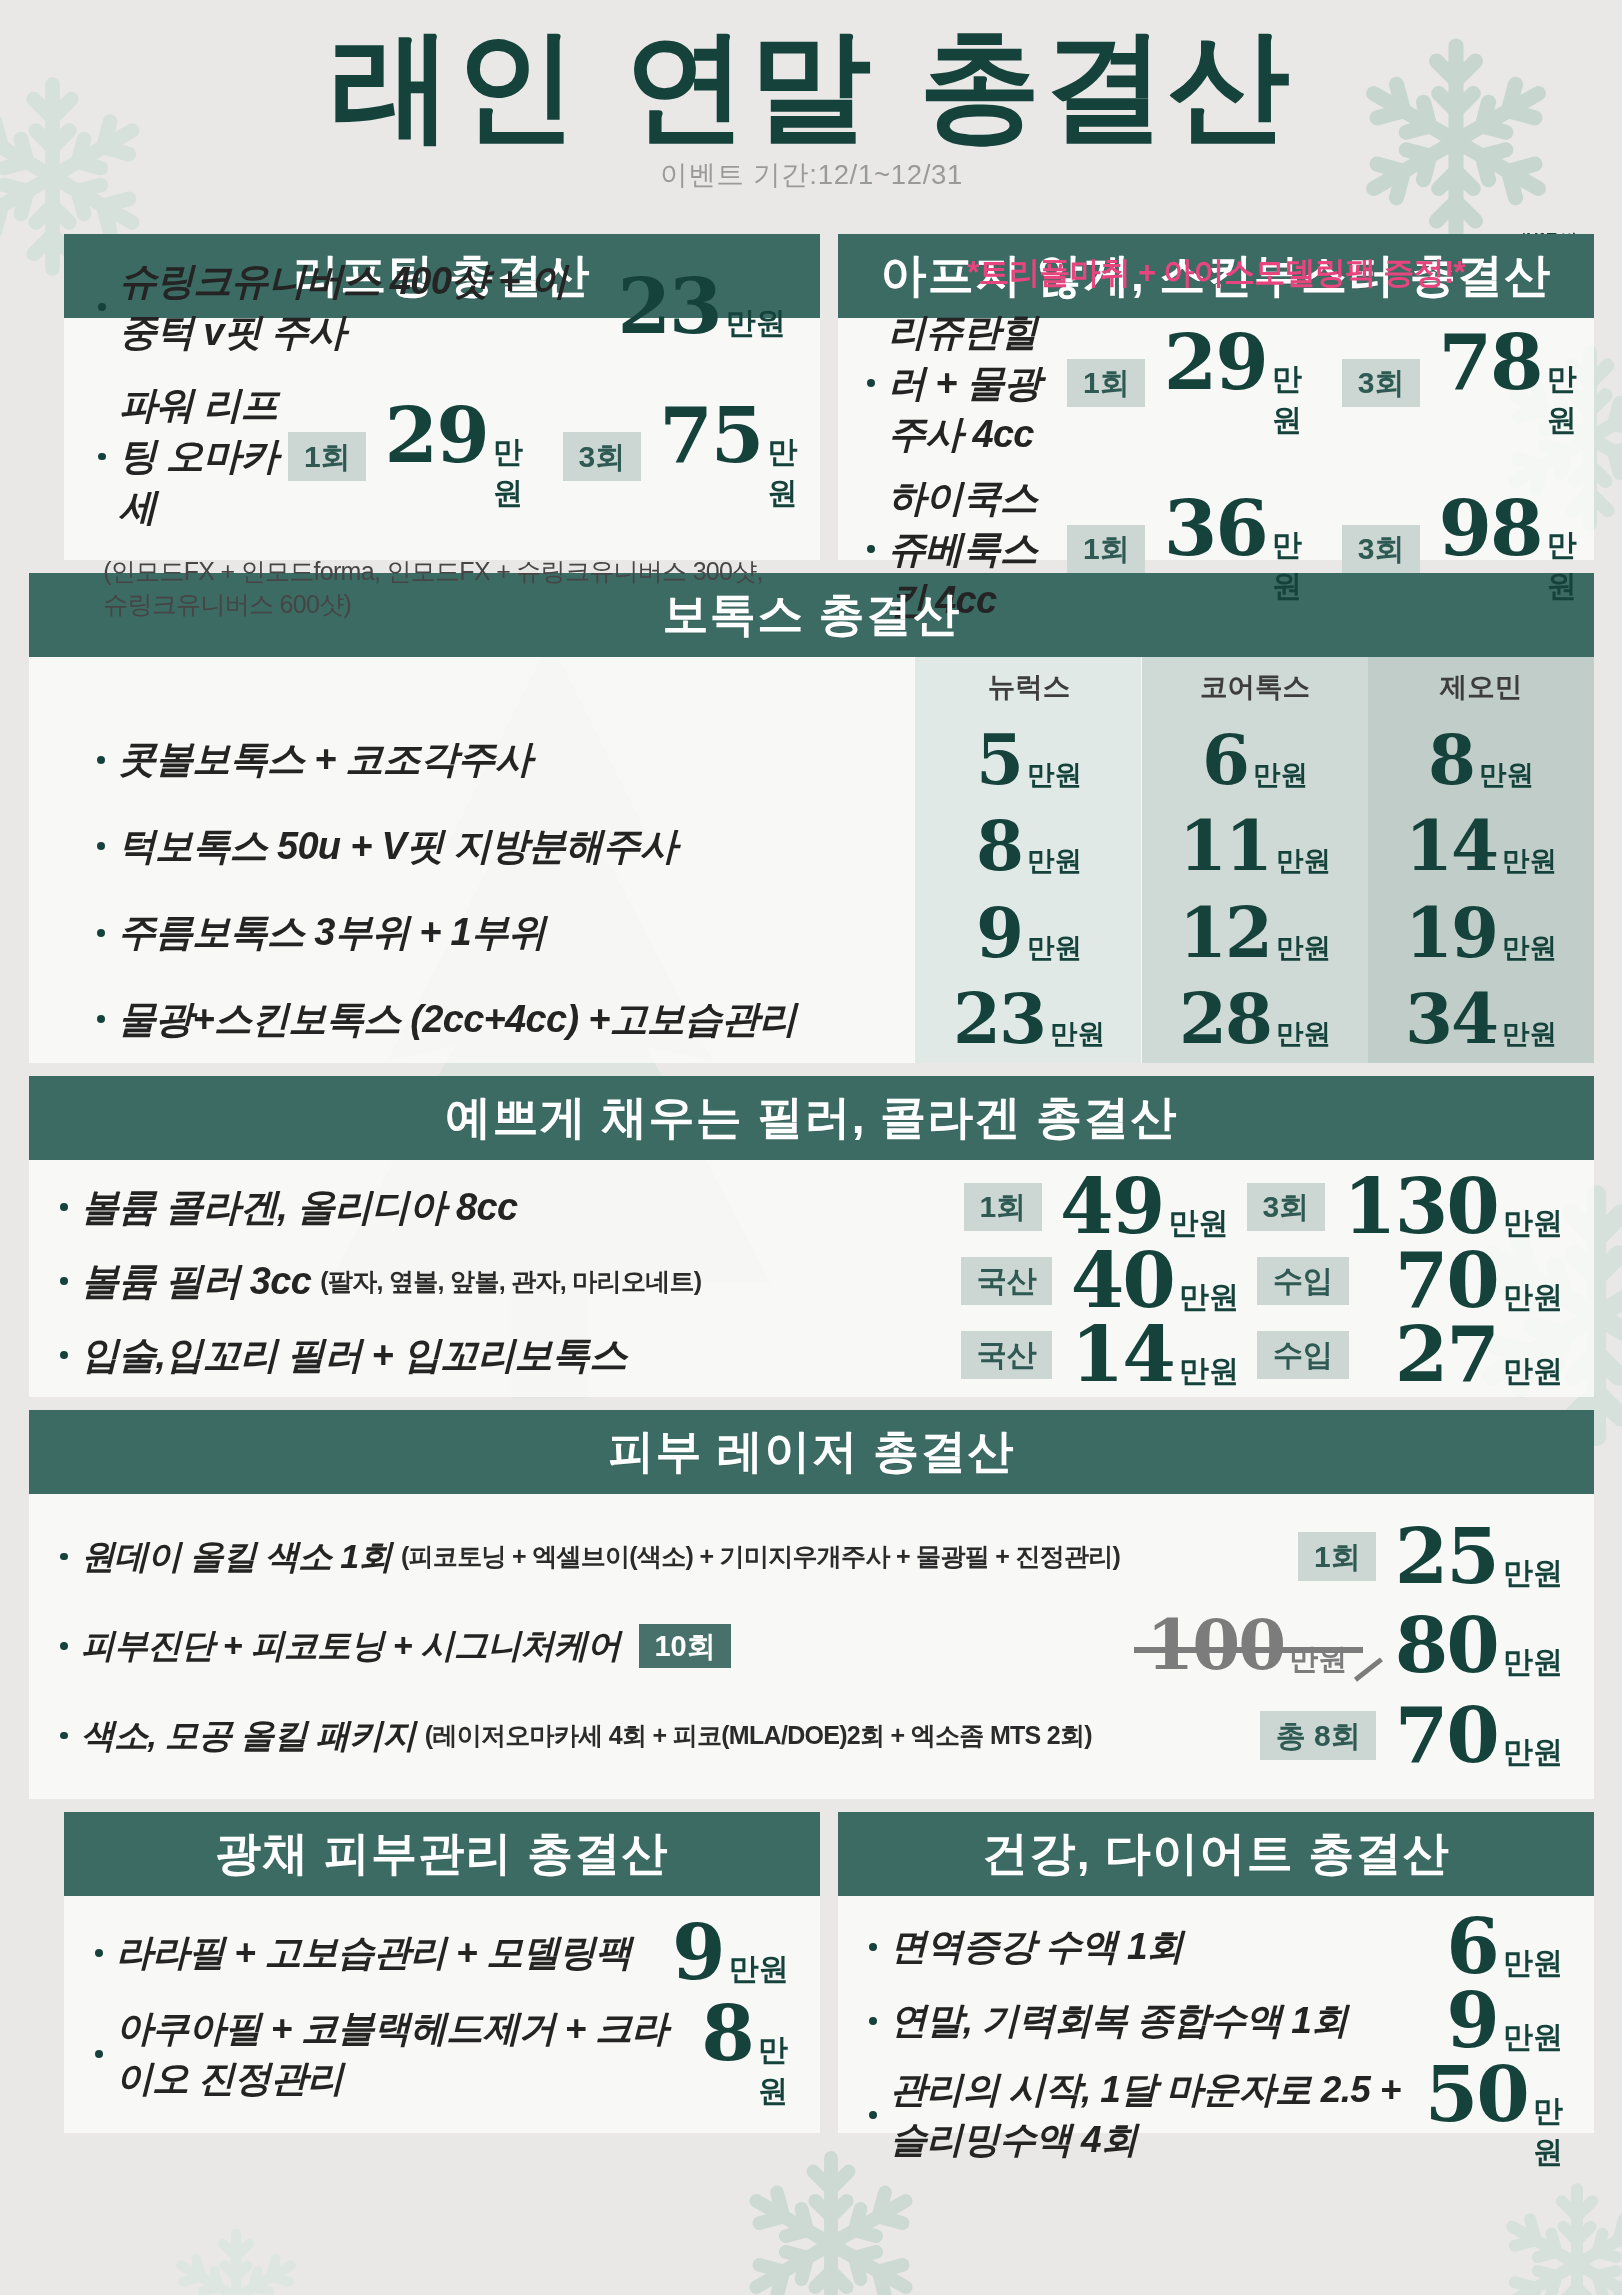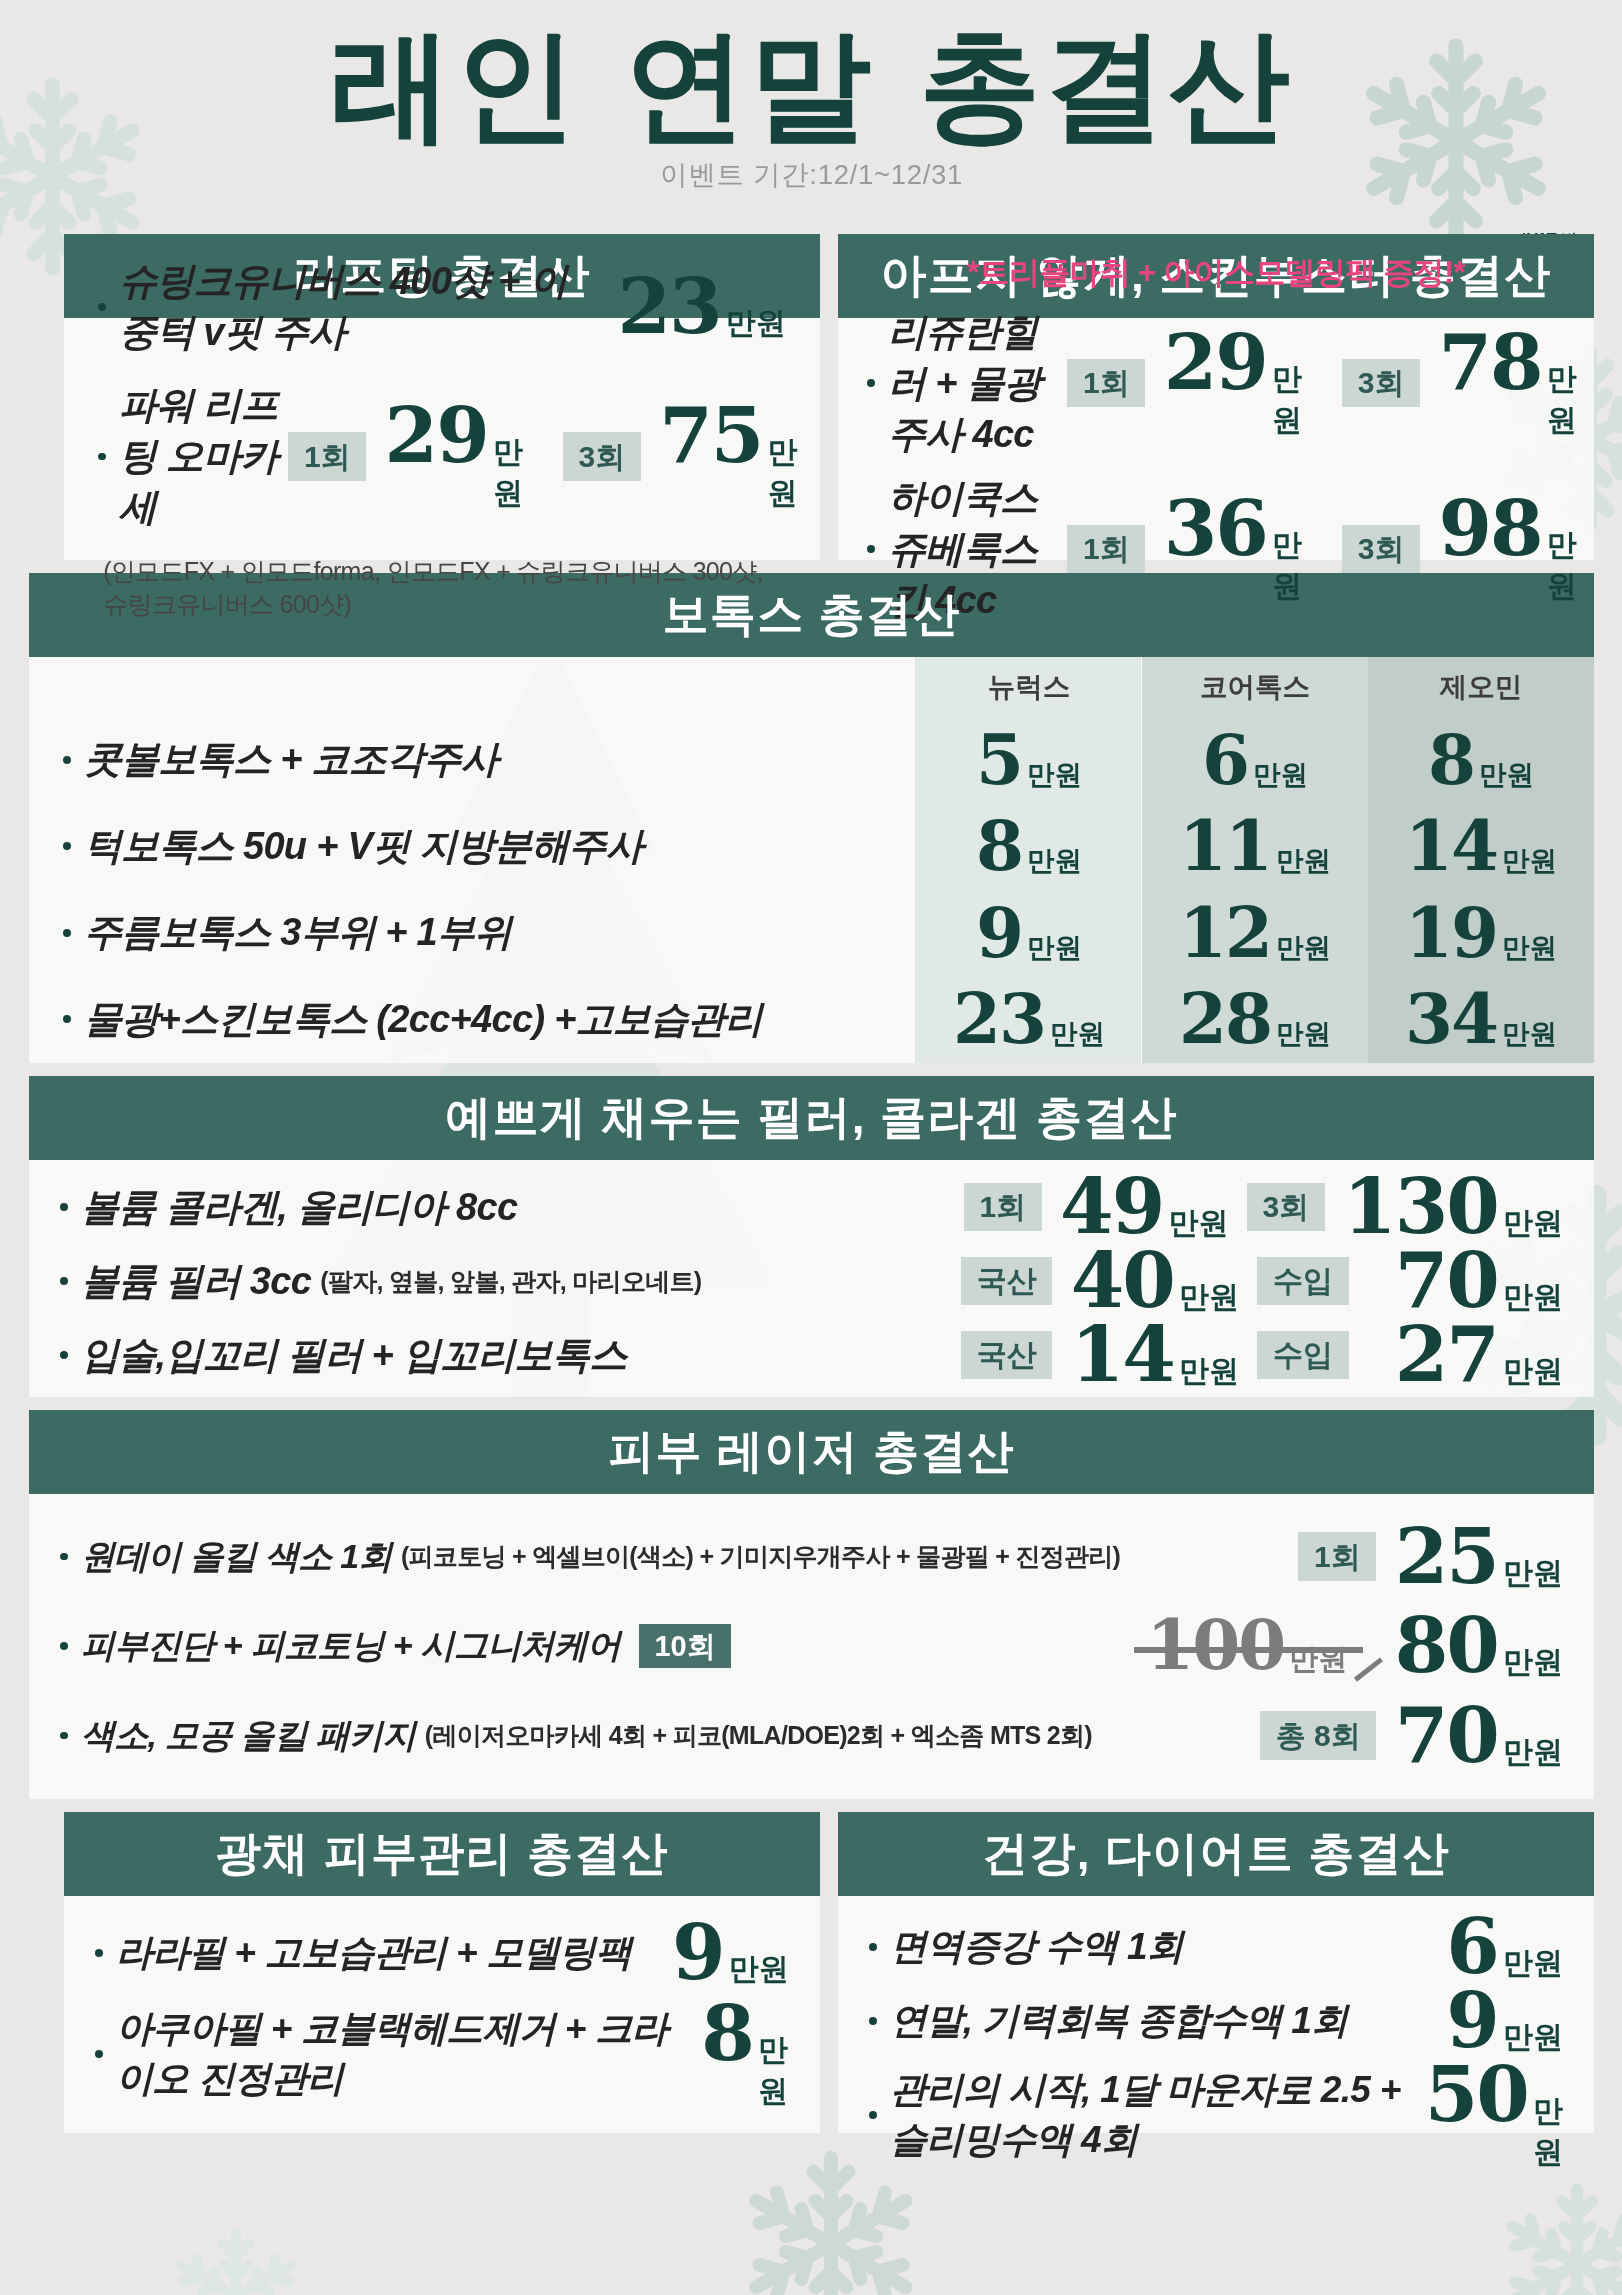--- a/index.html
+++ b/index.html
@@ -53,21 +53,21 @@
   .pairs{display:flex;align-items:center;gap:18.3px;margin-left:auto;}
 
   .note-line{font-size:25px;font-weight:500;color:var(--note-gray);letter-spacing:-0.7px;padding-left:5.2px;}
 
   
   .lift-body{height:242px;display:flex;flex-direction:column;justify-content:center;gap:22px;padding:17px 34px;}
   .skin-body{height:242px;display:flex;flex-direction:column;justify-content:center;gap:13px;padding:13px 29px;}
   .promo{text-align:center;font-size:31px;font-weight:800;color:var(--pink);letter-spacing:-0.7px;}
 
   
-  .botox-body{position:relative;height:406px;}
+  .botox-body{position:relative;height:406px;padding-left:34px;}
   .botox-colbg{position:absolute;top:0;bottom:0;width:226px;}
   .botox-colbg.c1{right:453px;background:var(--botox-col1);}
   .botox-colbg.c2{right:226px;background:var(--botox-col2);}
   .botox-colbg.c3{right:0;background:var(--botox-col3);}
   .botox-grid{position:relative;display:grid;grid-template-columns:1fr 226px 226px 226px;
     grid-template-rows:60px repeat(4,1fr);height:100%;}
   .bcol-label{display:flex;align-items:center;justify-content:center;font-size:27.5px;font-weight:700;color:#3d3d3d;}
   .bname{display:flex;align-items:center;padding-left:34px;}
   .bval{display:flex;align-items:center;justify-content:center;}
   .bval .price{min-width:0;}

